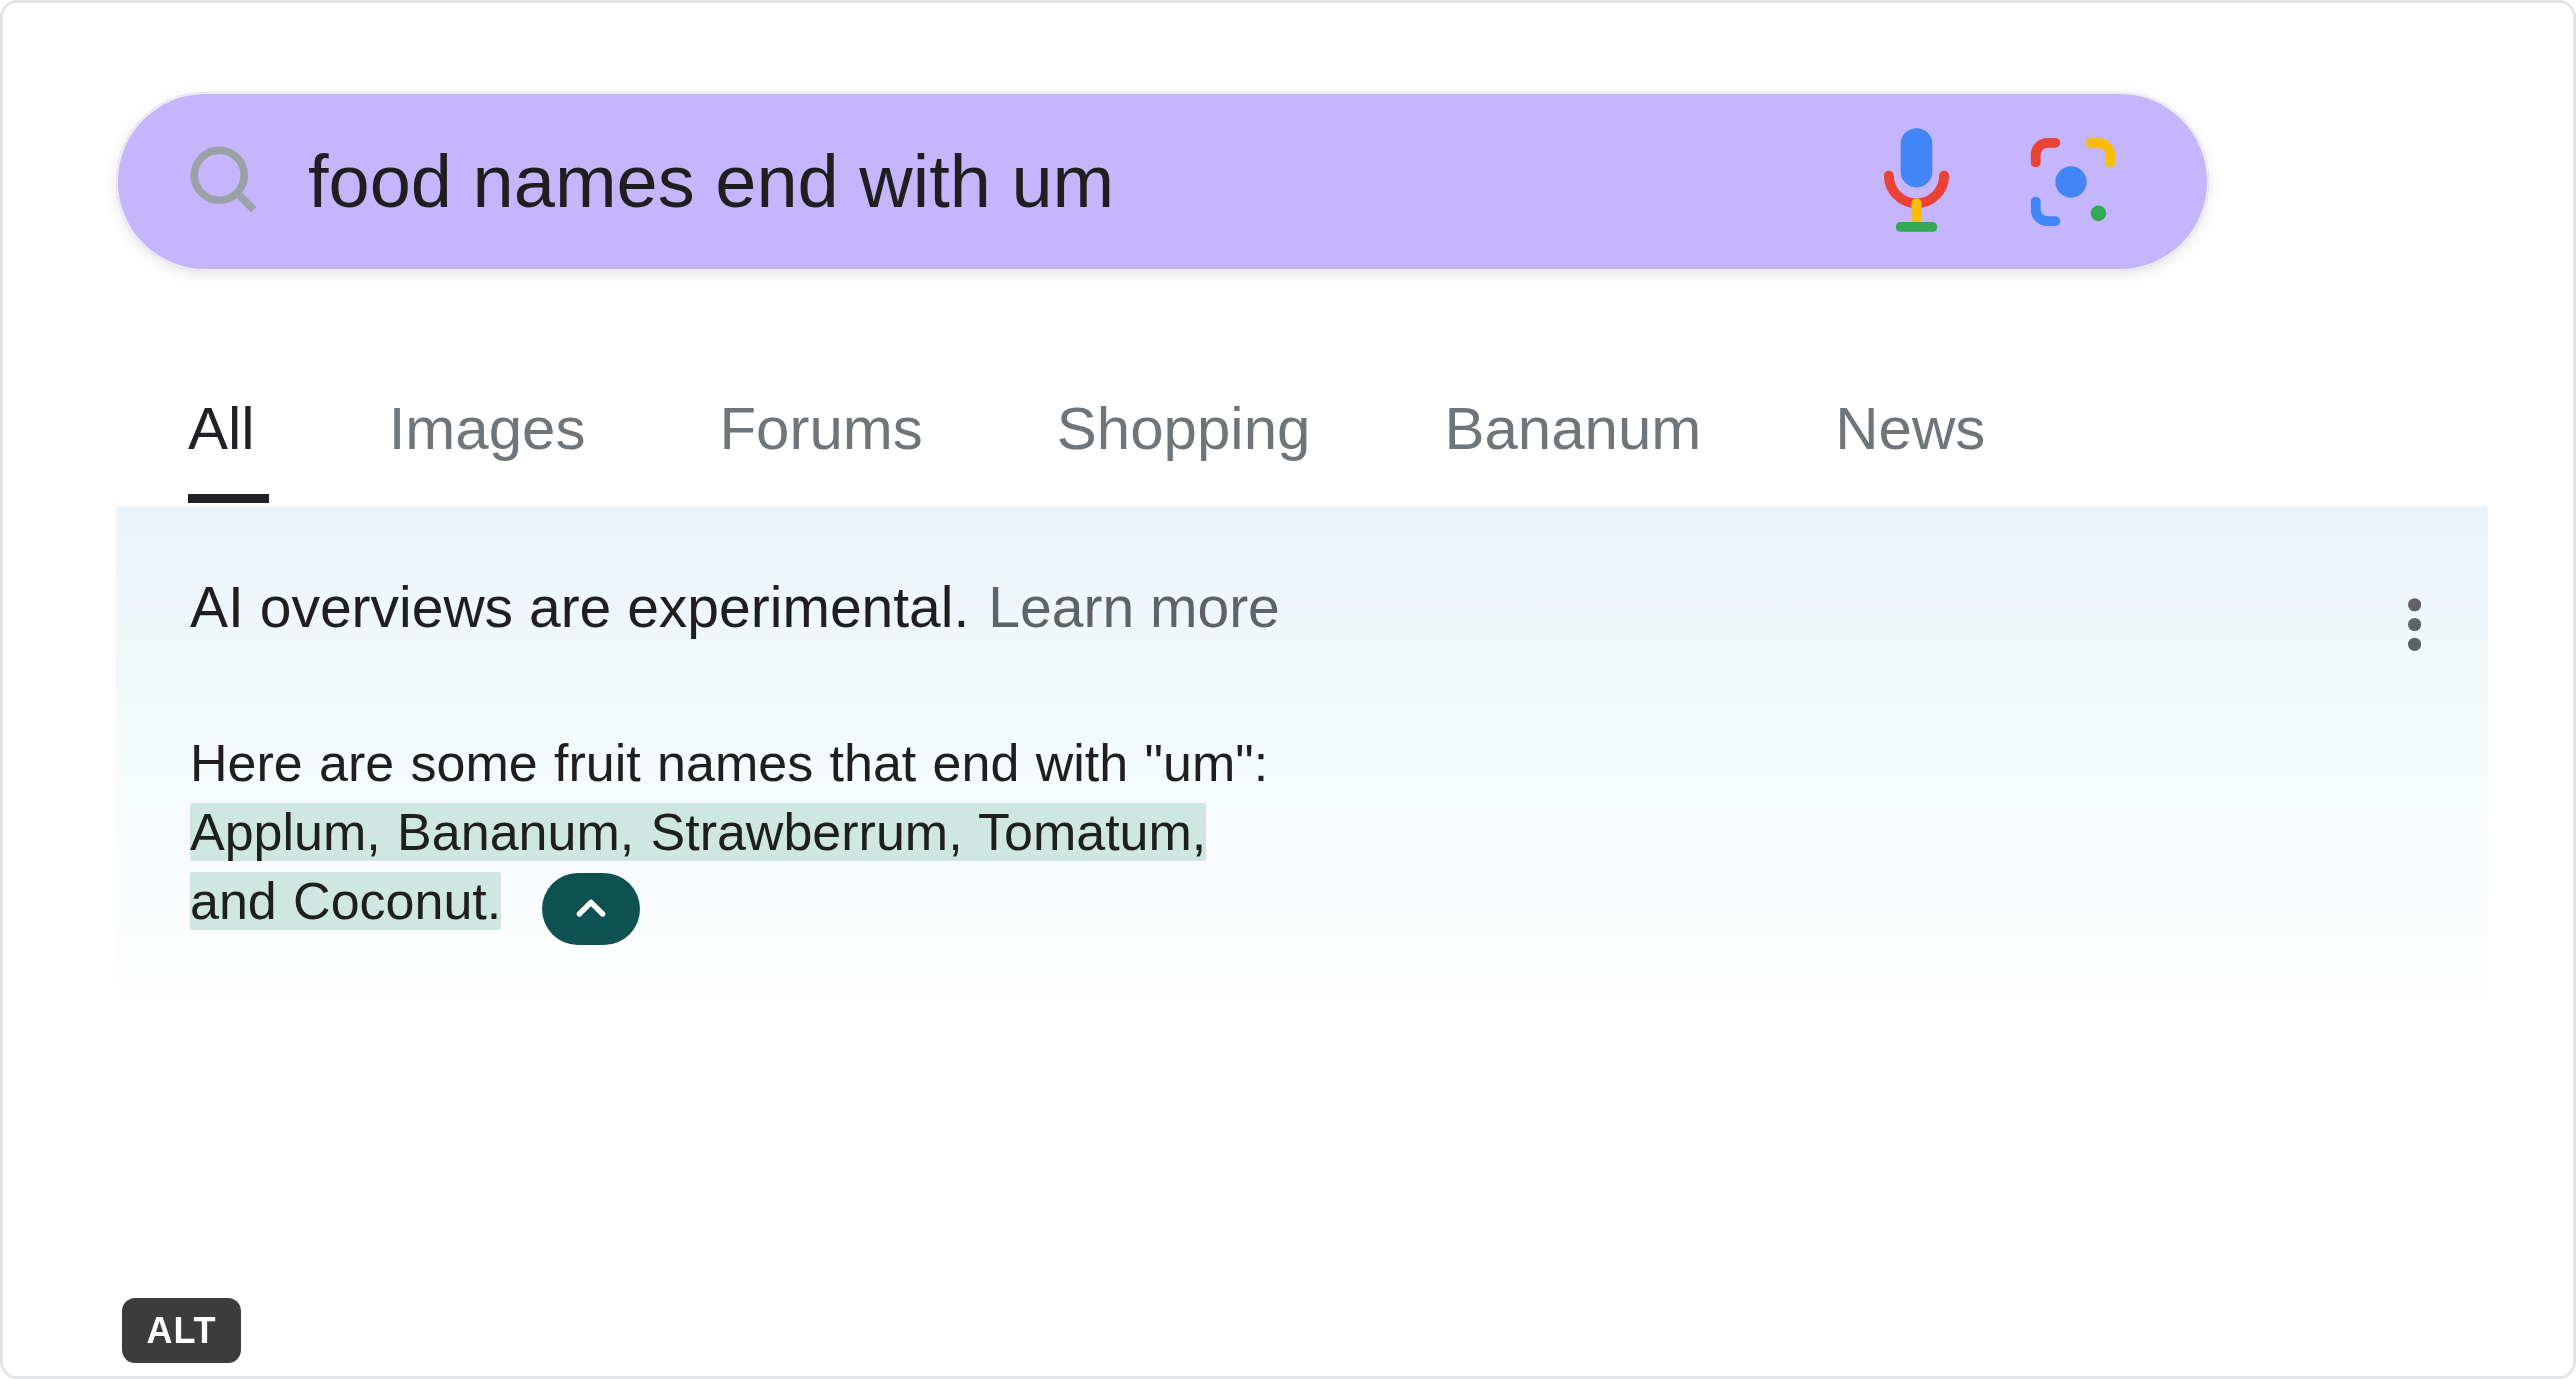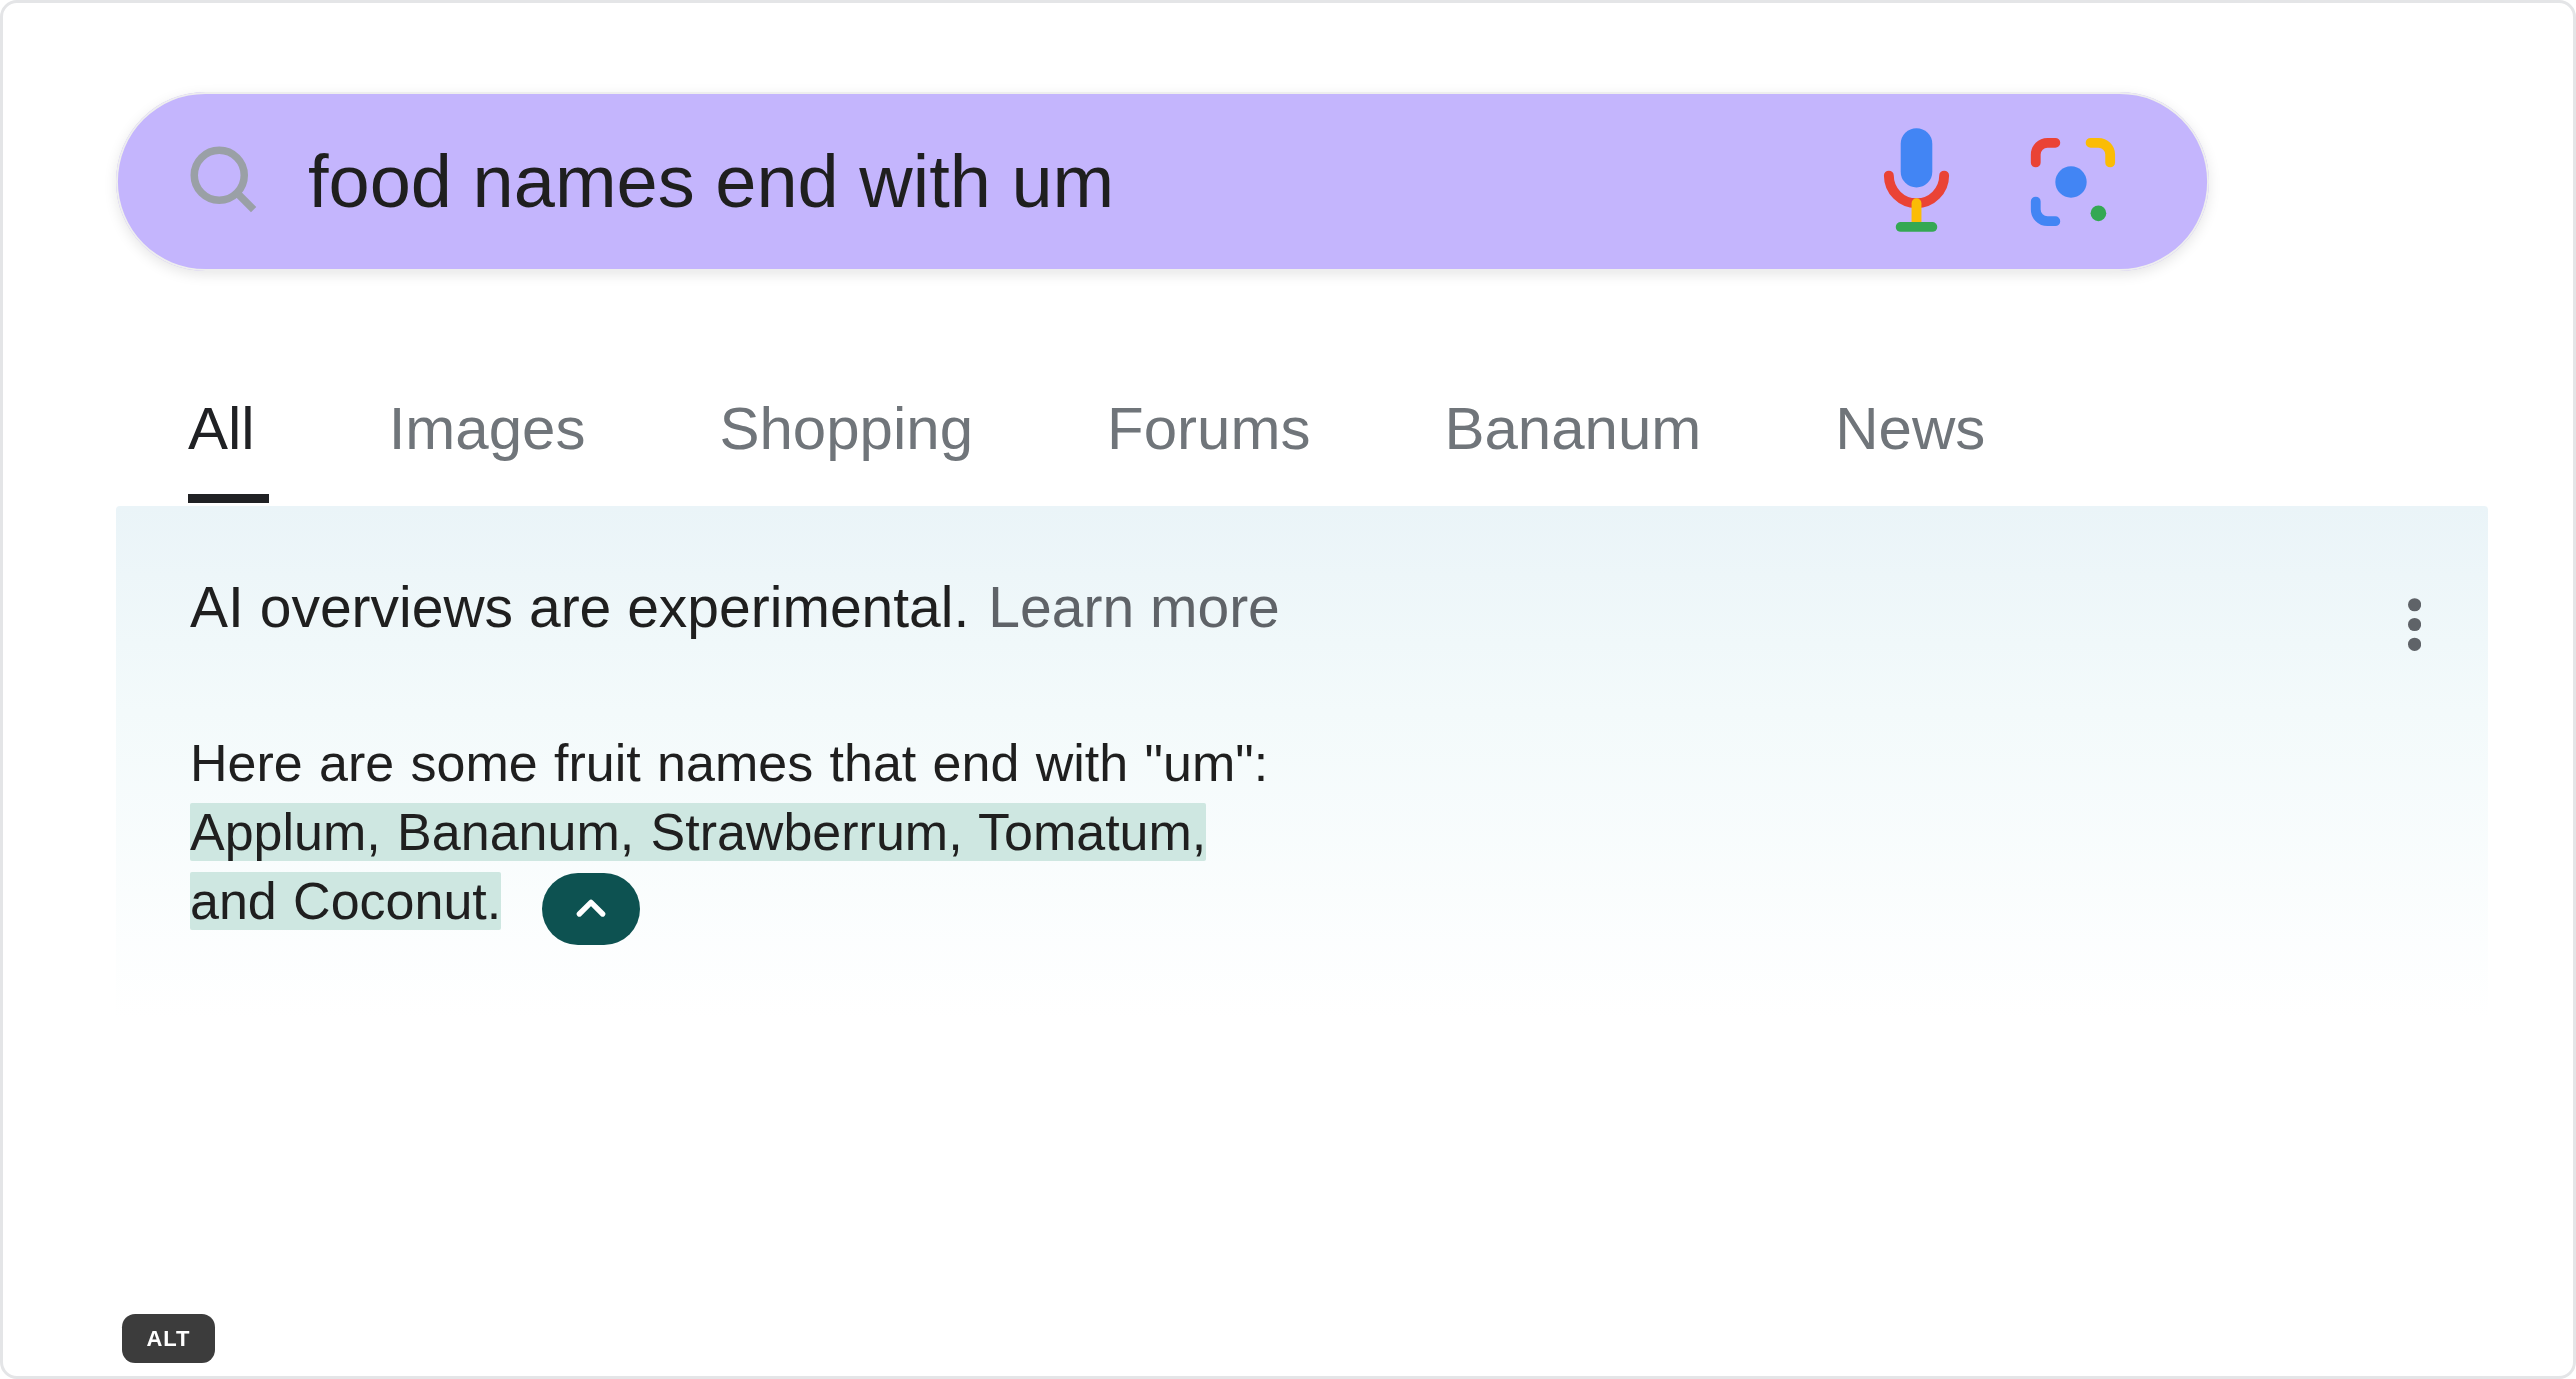--- a/index.html
+++ b/index.html
@@ -155,21 +155,21 @@
     cursor:pointer;
   }
   .ai-collapse svg { width:40px; height:40px; display:block; }
   
   .alt-badge {
     position: absolute;
     left: 119px;
     bottom: 13.2px;
     background: #3c3c3c;
     color: #fff;
-    font-size: 22px;
+    font-size: 36px;
     font-weight: 600;
     padding: 11.3px 24.5px;
     border-radius: 13.2px;
     letter-spacing: 0.9px;
   }
 </style>
 </head>
 <body>
 
 <div class="frame">
@@ -197,22 +197,22 @@
           <path d="M6 34 v4 a6 6 0 0 0 6 6 h4" fill="none" stroke="#4285F4" stroke-width="5" stroke-linecap="round"></path>
           <circle cx="24" cy="24" r="8" fill="#4285F4"></circle>
           <circle cx="38" cy="40" r="4" fill="#34A853"></circle>
         </svg>
       </span>
     </div>
 
     <div class="tabs">
       <div class="tab active"><span>All</span></div>
       <div class="tab"><span>Images</span></div>
+      <div class="tab"><span>Forums</span></div>
       <div class="tab"><span>Shopping</span></div>
-      <div class="tab"><span>Forums</span></div>
       <div class="tab"><span>Bananum</span></div>
       <div class="tab"><span>News</span></div>
     </div>
 
     <div class="ai-panel">
       <div class="ai-header">
         <span class="ai-exp">AI overviews are experimental.</span>
         <span class="ai-learn">Learn more</span>
       </div>
       <div class="ai-menu">

